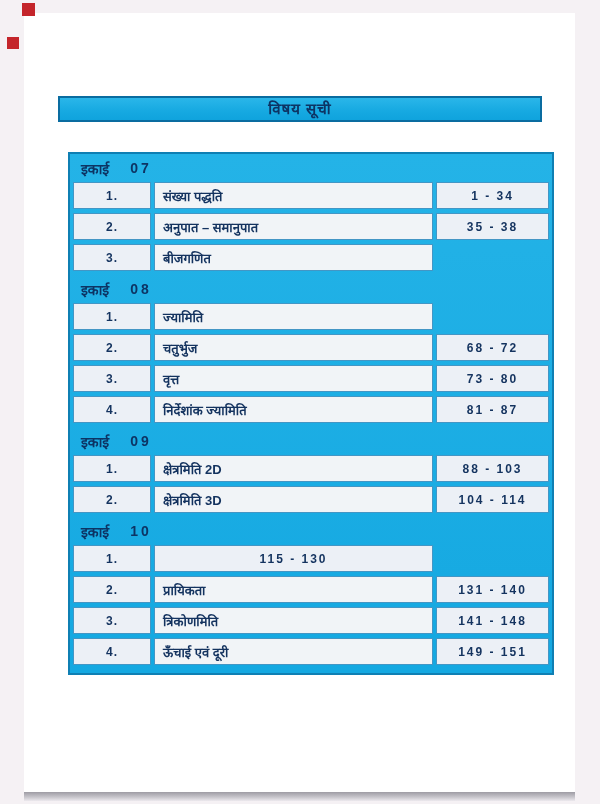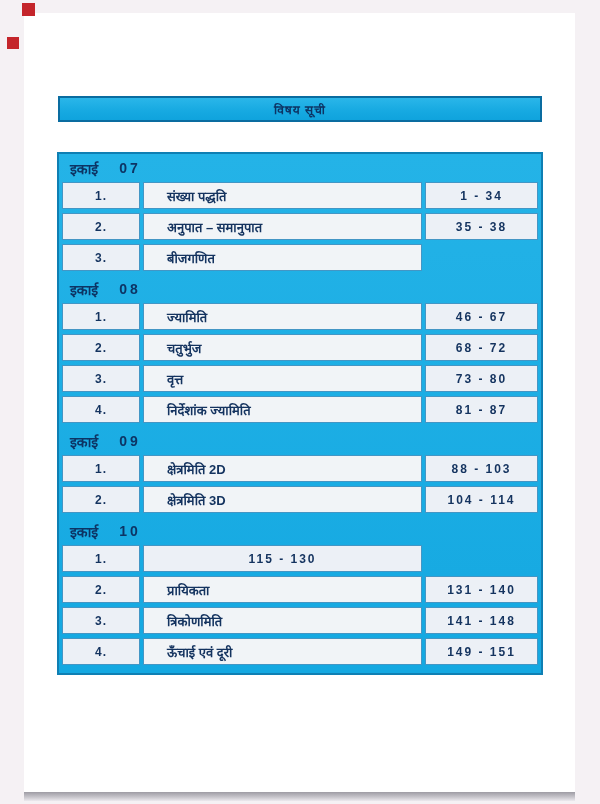--- a/index.html
+++ b/index.html
@@ -25,27 +25,27 @@
   }
   .red-marker.m1 { left:22px; top:3px;  width:13px; height:13px; }
   .red-marker.m2 { left:7px;  top:37px; width:12px; height:12px; }
 
   .heading-bar {
     position:absolute; left:58px; top:96px;
     width:484px; height:26px;
     box-sizing:border-box;
     background:linear-gradient(180deg,#2ab6e9 0%,#16a9e1 60%,#0fa3dd 100%);
     border:2px solid #0a6ca0;
-    display:flex; align-items:center; justify-content:center;
-    color:#0d3464; font-weight:bold; font-size:12px;
+    display:flex; justify-content:center;
+    color:#0d3464; font-weight:bold; font-size:15px;
     letter-spacing:1px;
   }
 
   .toc {
-    position:absolute; left:57px; top:152px;
+    position:absolute; left:68px; top:152px;
     width:486px; height:523px;
     box-sizing:border-box;
     background:linear-gradient(180deg,#24b3e7 0%,#14a8e1 100%);
     border:2px solid #0f7fb3;
   }
   .section-header {
     height:28px;
     display:flex; align-items:center;
     padding-left:11px;
     color:#0d3464; font-weight:bold; font-size:14px;
@@ -59,21 +59,21 @@
     margin:0 3px 4px 3px;
   }
   .cell {
     box-sizing:border-box;
     border:1px solid #4396c5;
     display:flex; align-items:center;
     color:#14335f; font-weight:bold;
     background:#ecf0f6;
   }
   .cell.num   { justify-content:center; font-size:12px; letter-spacing:1px; }
-  .cell.title { padding-left:23px; font-size:13px; background:#f1f4f7; }
+  .cell.title { padding-left:8px; font-size:13px; background:#f1f4f7; }
   .cell.pages { justify-content:center; font-size:12px; letter-spacing:2px; }
 </style>
 </head>
 <body>
 
 <div class="page"></div>
 <div class="page-shadow"></div>
 <div class="red-marker m1"></div>
 <div class="red-marker m2"></div>
 
@@ -102,21 +102,20 @@
     <div class="cell title">बीजगणित</div>
   </div>
 
   <div class="section-header">
     <span>इकाई</span>
     <span class="unit-num">08</span>
   </div>
   <div class="toc-row">
     <div class="cell num">1.</div>
     <div class="cell title">ज्यामिति</div>
-    <div class="cell pages">46 - 67</div>
   </div>
   <div class="toc-row">
     <div class="cell num">2.</div>
     <div class="cell title">चतुर्भुज</div>
     <div class="cell pages">68 - 72</div>
   </div>
   <div class="toc-row">
     <div class="cell num">3.</div>
     <div class="cell title">वृत्त</div>
     <div class="cell pages">73 - 80</div>

